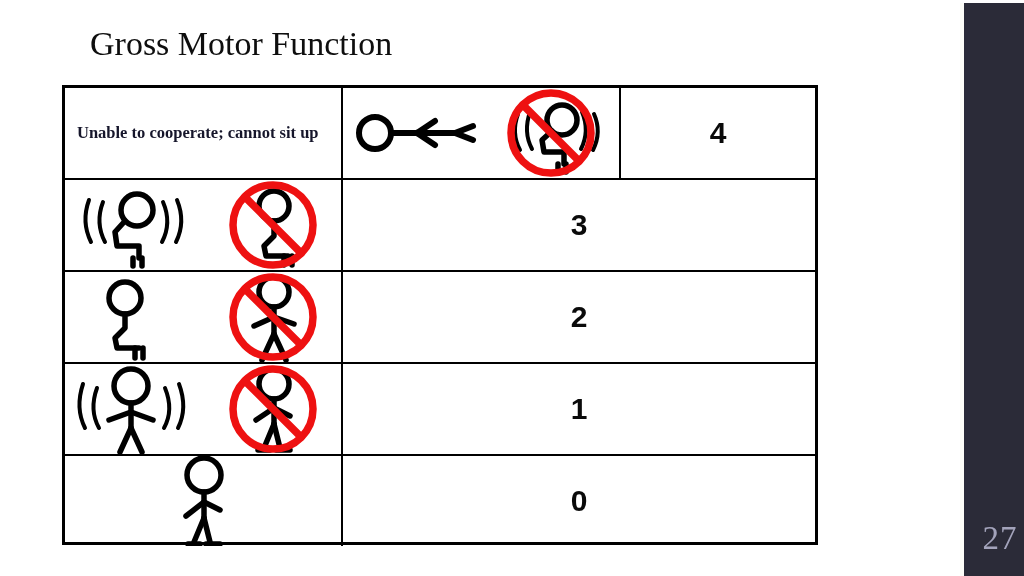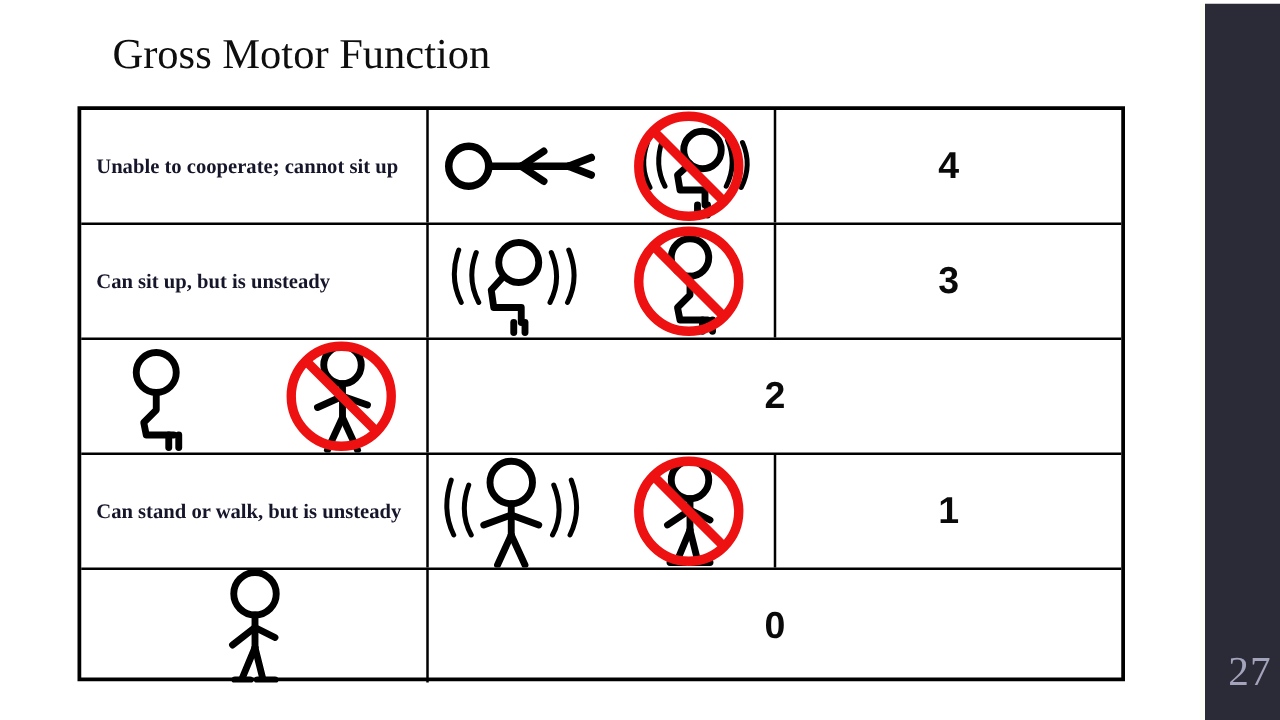--- a/index.html
+++ b/index.html
@@ -63,21 +63,21 @@
     color: #0e0e0e;
     line-height: 1.1;
     white-space: nowrap;
   }
 
   
   #score-table {
     position: absolute;
     left: 50px;
     top: 82px;
-    width: 838px;
+    width: 756px;
     height: 460px;
     border: 3px solid #000000;
     box-sizing: border-box;
     background: #ffffff;
   }
   .trow {
     display: flex;
     width: 100%;
     height: 92px;
     box-sizing: border-box;
@@ -177,23 +177,20 @@
             </g>
           </svg>
         </div>
       </div>
       <div class="cell-score">
         <span>4</span>
       </div>
     </div>
 
     <div class="trow">
-      <div class="cell-desc">
-        <span>Can sit up, but is unsteady</span>
-      </div>
       <div class="cell-fig">
         <div class="fig-slot left">
           <svg width="139" height="90" viewBox="0 0 139 90">
             <g stroke="#000" stroke-width="4" fill="none" stroke-linecap="round">
               <path d="M24 20 q-8 22 2 42"></path>
               <path d="M38 22 q-8 21 2 40"></path>
               <path d="M98 22 q9 21 -1 40"></path>
               <path d="M112 20 q9 22 -1 42"></path>
             </g>
             <g stroke="#000" stroke-width="5.5" fill="none" stroke-linecap="round" stroke-linejoin="round">
@@ -252,23 +249,20 @@
             </g>
           </svg>
         </div>
       </div>
       <div class="cell-score">
         <span>2</span>
       </div>
     </div>
 
     <div class="trow">
-      <div class="cell-desc">
-        <span>Can stand or walk, but is unsteady</span>
-      </div>
       <div class="cell-fig">
         <div class="fig-slot left">
           <svg width="139" height="90" viewBox="0 0 139 90">
             <g stroke="#000" stroke-width="4" fill="none" stroke-linecap="round">
               <path d="M18 20 q-8 24 2 44"></path>
               <path d="M32 24 q-8 22 2 40"></path>
               <path d="M100 24 q9 22 -1 40"></path>
               <path d="M114 20 q9 24 -1 44"></path>
             </g>
             <g stroke="#000" stroke-width="5.5" fill="none" stroke-linecap="round" stroke-linejoin="round">

